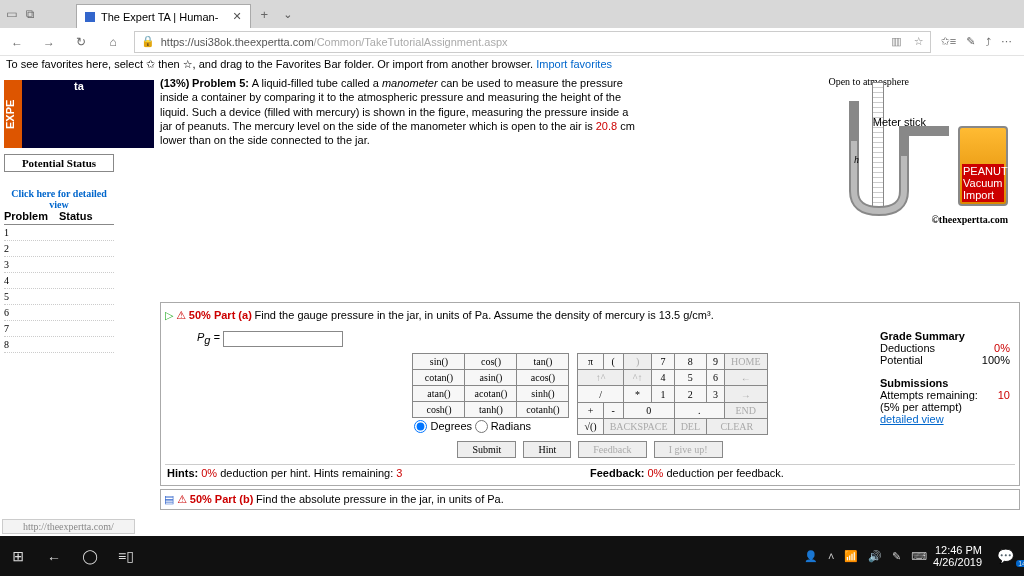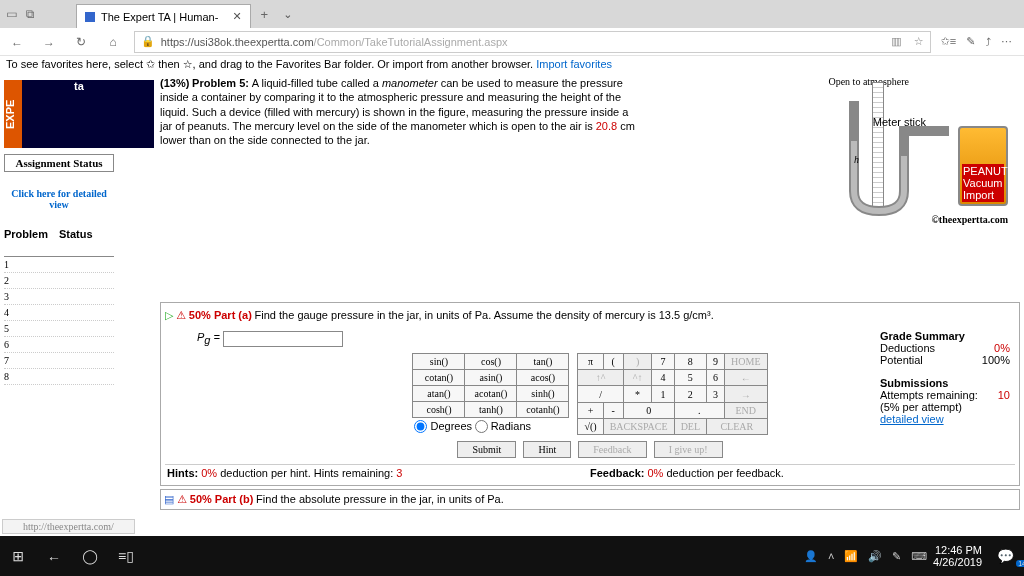--- a/index.html
+++ b/index.html
@@ -17,21 +17,21 @@
 .url{color:#555}.url .g{color:#aaa}
 .rf{display:flex;align-items:center;gap:10px;color:#666;padding-right:6px}
 .favbar{height:20px;padding:2px 6px;font-size:11px}
 .favbar a{color:#06c;text-decoration:none}
 .content{position:relative;height:458px;display:flex}
 .logo{width:160px;padding:4px}
 .logo-img{width:150px;height:68px;background:#003;color:#fff;display:flex;align-items:flex-start;justify-content:center;font:bold 40px Georgia;position:relative}
 .logo-side{position:absolute;left:0;top:0;width:18px;height:68px;background:#d50;writing-mode:vertical-rl;transform:rotate(180deg);font:bold 11px Arial;color:#fff;text-align:center}
 .ast{border:1px solid #888;margin-top:6px;width:110px;text-align:center;padding:2px;font:bold 11px serif}
 .dv{color:#06c;text-align:center;margin-top:16px;font:bold 10px serif;width:110px}
-.pt{margin-top:18px;width:110px;font:bold 10px serif;border-bottom:1px solid #888;padding-bottom:16px}
+.pt{width:110px;font:bold 10px serif;border-bottom:1px solid #888;padding-bottom:2px}
 .pt span{display:inline-block}
 .pt .c1{width:55px}
 .pn{width:110px;font:10px serif;padding:2px 0;border-bottom:1px dotted #ccc}
 .main{flex:1;padding-right:4px}
 .prob{font:11px Georgia,serif;width:480px;line-height:1.3}
 .prob b{font-weight:bold}
 .prob .red{color:#c00}
 .fig{position:absolute;right:10px;top:0;width:330px;height:150px}
 .figlbl{position:absolute;font:10px serif}
 .meter{position:absolute;right:130px;top:6px;width:12px;height:130px;border:1px solid #888;background:repeating-linear-gradient(#fff,#fff 4px,#ccc 4px,#ccc 5px)}
@@ -114,21 +114,21 @@
 <div class="favbar">
   <span>To see favorites here, select ✩ then ☆, and drag to the Favorites Bar folder. Or import from another browser. </span><a href="#">Import favorites</a>
 </div>
 
 <div class="content">
   <div class="logo">
     <div class="logo-img">
       <div class="logo-side">EXPE</div>
       <span>ta</span>
     </div>
-    <div class="ast">Assignment Status</div>
+    <div class="ast">Potential Status</div>
     <div class="dv">Click here for detailed view</div>
     <div class="pt"><span class="c1">Problem</span><span>Status</span></div>
     <div class="pn">1</div>
     <div class="pn">2</div>
     <div class="pn">3</div>
     <div class="pn">4</div>
     <div class="pn">5</div>
     <div class="pn">6</div>
     <div class="pn">7</div>
     <div class="pn">8</div>

